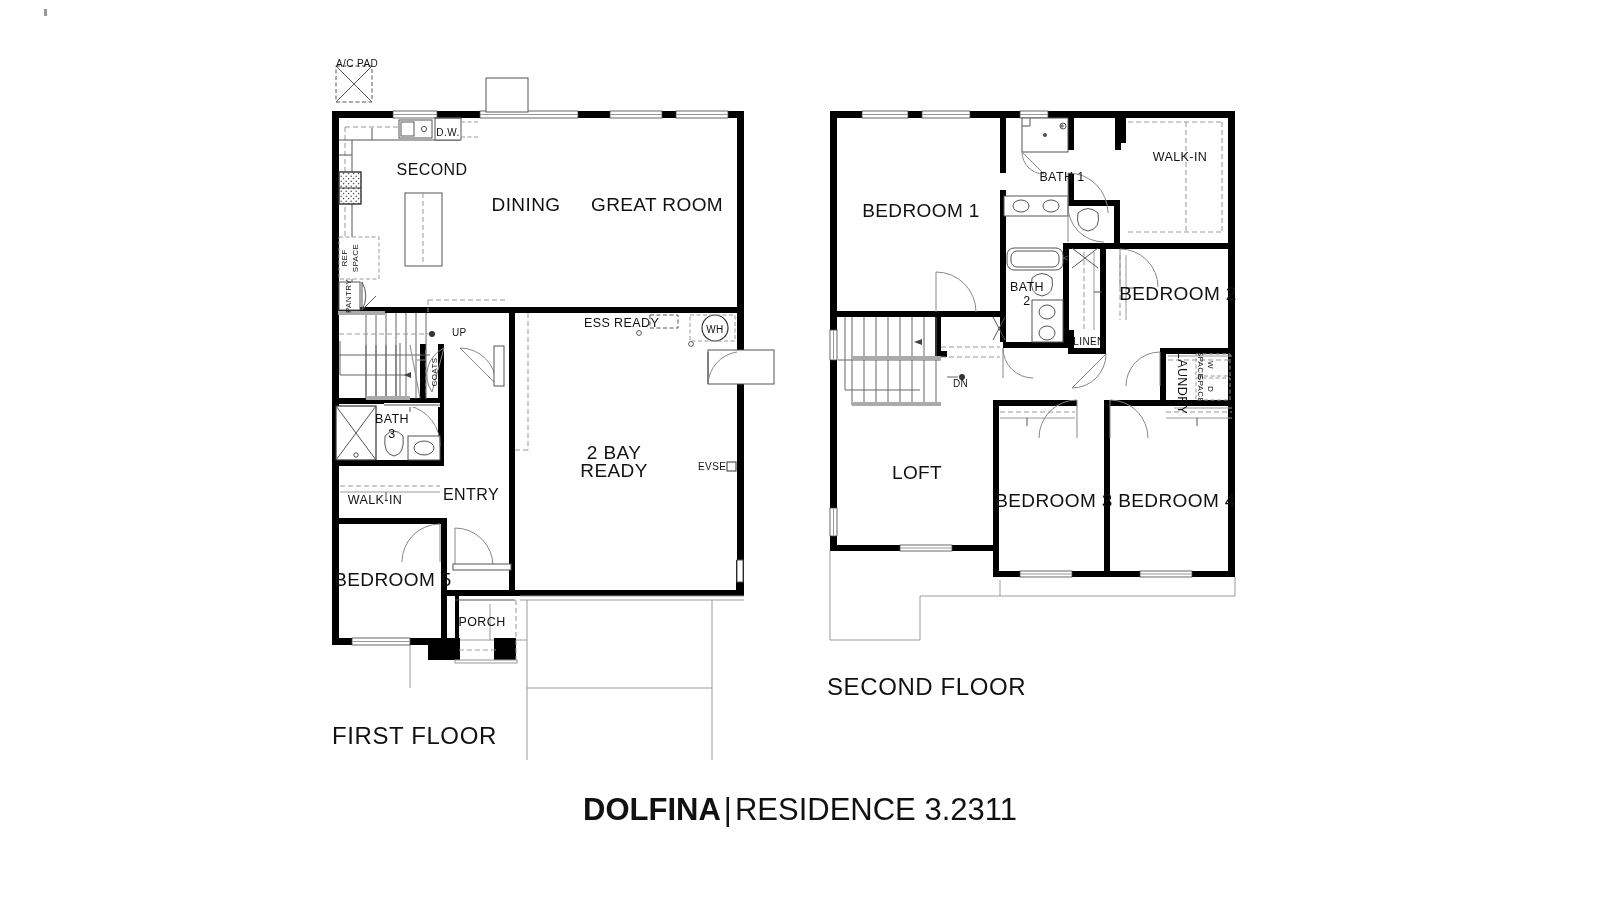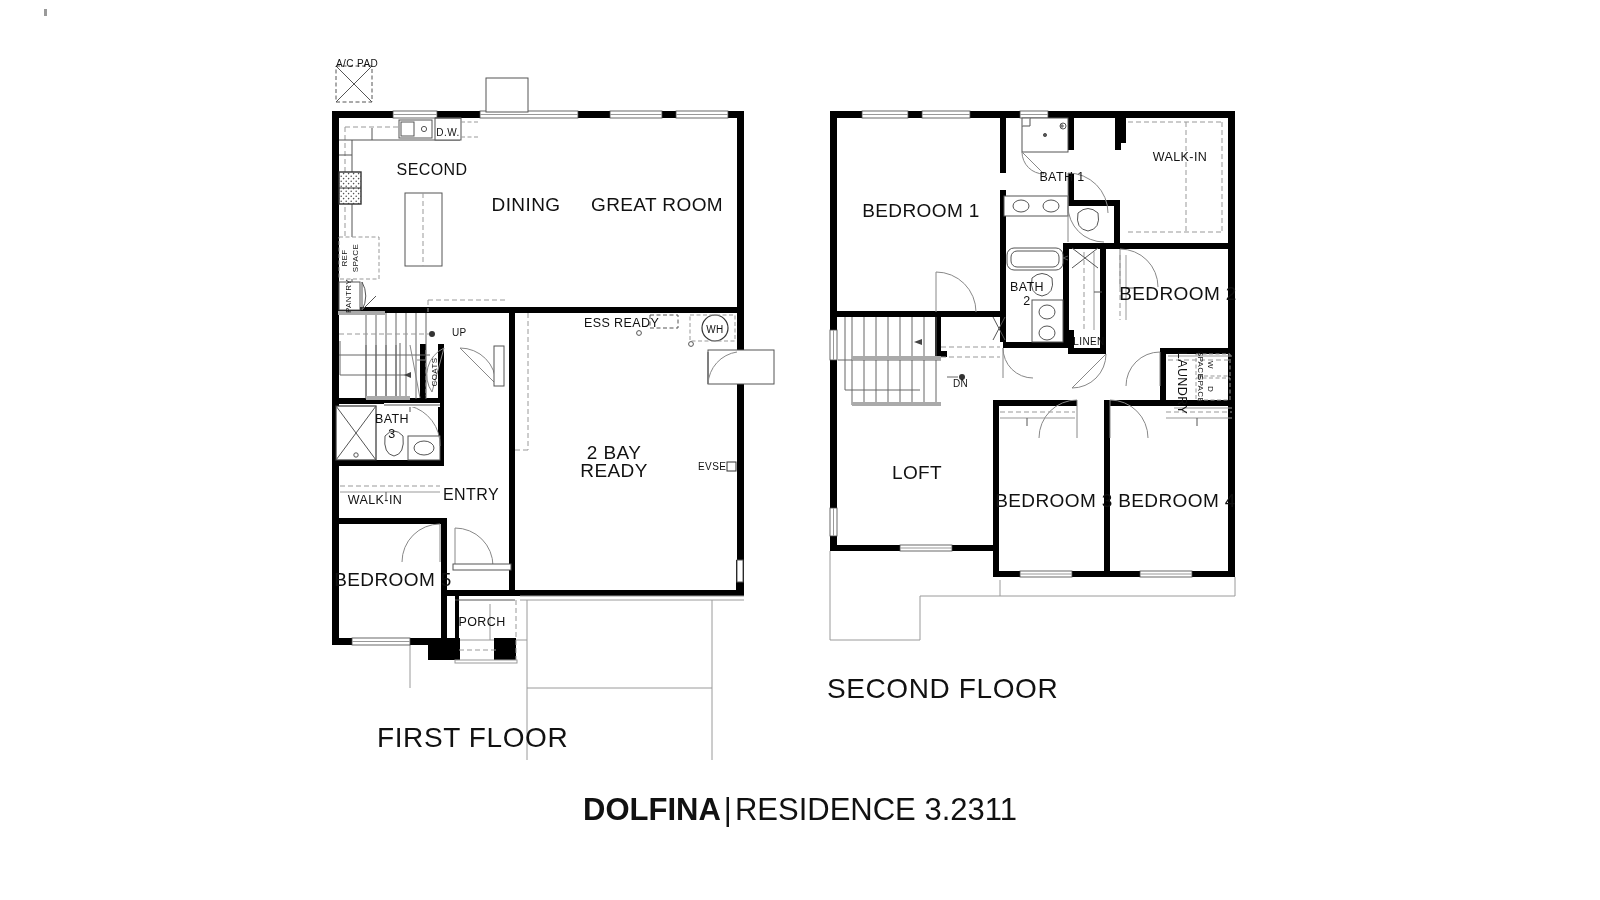--- a/index.html
+++ b/index.html
@@ -22,21 +22,21 @@
   }
   .room-lg{font-size:19px;}
   .room-md{font-size:16px;}
   .room-sm{font-size:12.5px;}
   .room-xs{font-size:10px;}
   .room-tiny{font-size:8px;}
   .ctr{transform:translate(-50%,-50%);}
   .vert{transform:translate(-50%,-50%) rotate(-90deg);transform-origin:center center;}
   .vert-cw{transform:translate(-50%,-50%) rotate(90deg);transform-origin:center center;}
 
-  .floor-title{font-size:28px;letter-spacing:.6px;}
+  .floor-title{font-size:24px;letter-spacing:.6px;}
 
   #plan-title{
     position:absolute;left:800px;top:810px;transform:translate(-50%,-50%);
     font-size:31px;letter-spacing:0px;white-space:nowrap;
     font-family:"Liberation Sans","DejaVu Sans",sans-serif;
   }
   #plan-title .bold{font-weight:bold;}
   #plan-title .light{font-weight:normal;}
   #plan-title .bar{font-weight:normal;padding:0 3px;}
 
@@ -516,21 +516,21 @@
   <div class="label room-xs ctr" style="left:715px;top:329px;">WH</div>
   <div class="label room-xs" style="left:698px;top:461px;">EVSE</div>
   <div class="label room-sm ctr" style="left:392px;top:419px;">BATH</div>
   <div class="label room-sm ctr" style="left:392px;top:434px;">3</div>
   <div class="label room-sm ctr" style="left:375px;top:500px;">WALK-IN</div>
   <div class="label room-md ctr" style="left:471px;top:495px;">ENTRY</div>
   <div class="label room-lg ctr" style="left:393px;top:580px;">BEDROOM 5</div>
   <div class="label room-lg ctr" style="left:614px;top:453px;text-align:right;">2 BAY</div>
   <div class="label room-lg ctr" style="left:614px;top:471px;">READY</div>
   <div class="label room-sm ctr" style="left:482px;top:622px;text-align:right;">PORCH</div>
-  <div class="label floor-title" style="left:332px;top:722px;margin-left:45px;">FIRST FLOOR</div>
+  <div class="label floor-title" style="left:332px;top:722px;">FIRST FLOOR</div>
 
   <div class="label room-lg ctr" style="left:921px;top:211px;">BEDROOM 1</div>
   <div class="label room-sm ctr" style="left:1062px;top:177px;">BATH 1</div>
   <div class="label room-sm ctr" style="left:1180px;top:157px;">WALK-IN</div>
   <div class="label room-sm ctr" style="left:1027px;top:287px;">BATH</div>
   <div class="label room-sm ctr" style="left:1027px;top:301px;">2</div>
   <div class="label room-lg ctr" style="left:1178px;top:294px;">BEDROOM 2</div>
   <div class="label room-xs ctr" style="left:1089px;top:341px;">LINEN</div>
   <div class="label room-xs" style="left:953px;top:370px;margin-top:8px;">DN</div>
   <div class="label room-sm vert-cw" style="left:1182px;top:383px;">LAUNDRY</div>

